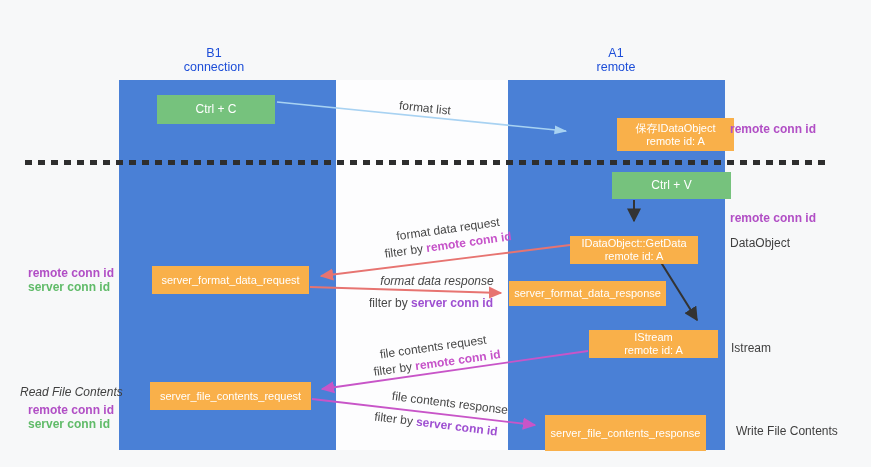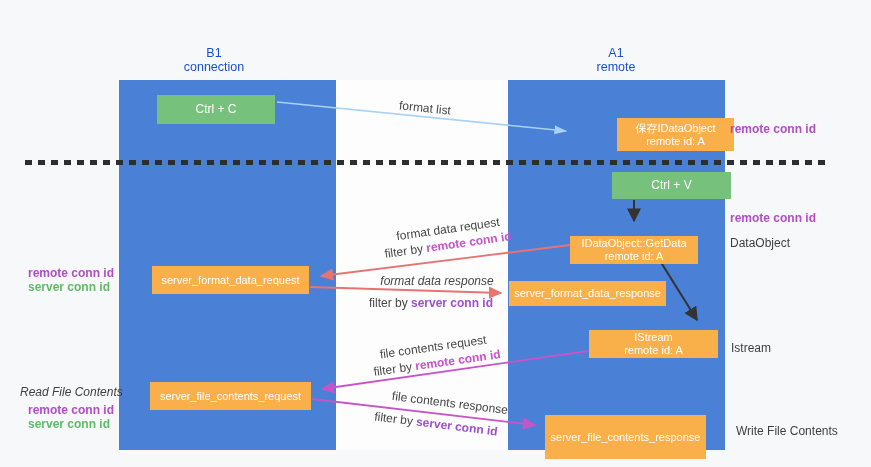--- a/index.html
+++ b/index.html
@@ -117,21 +117,21 @@
 
   <div class="box orange" style="left:589px; top:330px; width:129px; height:28px;">
     <div>IStream</div>
     <div>remote id: A</div>
   </div>
 
   <div class="box orange" style="left:150px; top:382px; width:161px; height:28px;">
     <div>server_file_contents_request</div>
   </div>
 
-  <div class="box orange" style="left:545px; top:415px; width:161px; height:44px;">
+  <div class="box orange" style="left:545px; top:415px; width:161px; height:36px;">
     <div>server_file_contents_response</div>
   </div>
 
   <div class="ann" style="left:425px; top:108px; transform:translate(-50%,-50%) rotate(6deg);">format list</div>
 
   <div class="ann" style="left:448px; top:229px; transform:translate(-50%,-50%) rotate(-8deg);">format data request</div>
   <div class="ann" style="left:448px; top:245px; transform:translate(-50%,-50%) rotate(-8deg);"><span>filter by </span><span class="val-remote">remote conn id</span></div>
 
   <div class="ann" style="left:437px; top:281px; transform:translate(-50%,-50%);font-style:italic;">format data response</div>
   <div class="ann" style="left:431px; top:303px; transform:translate(-50%,-50%);"><span>filter by </span><span class="val-server">server conn id</span></div>

